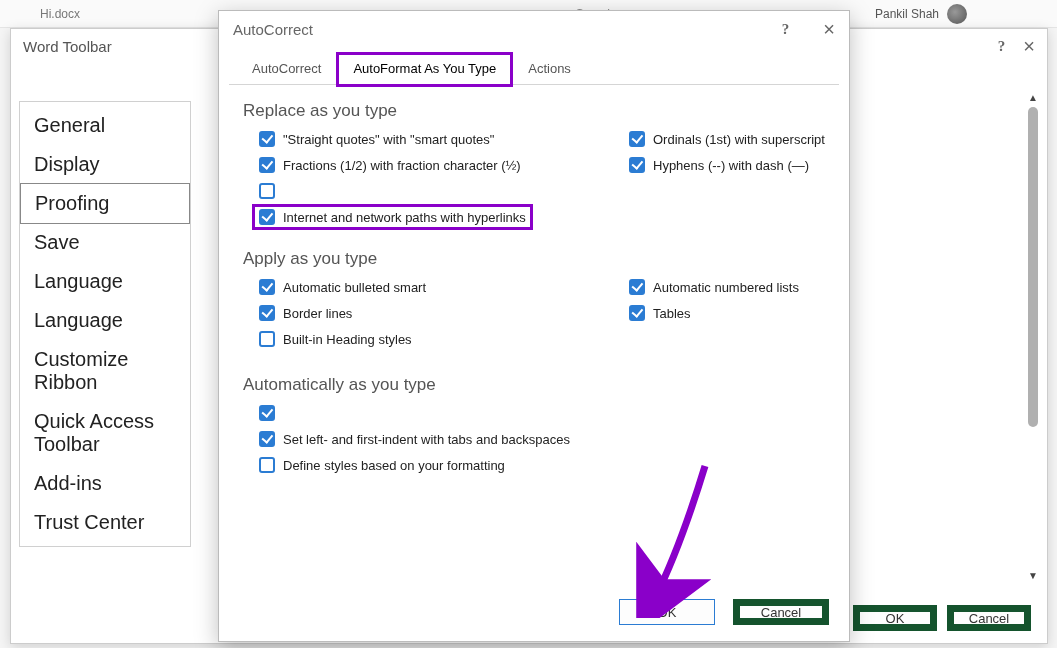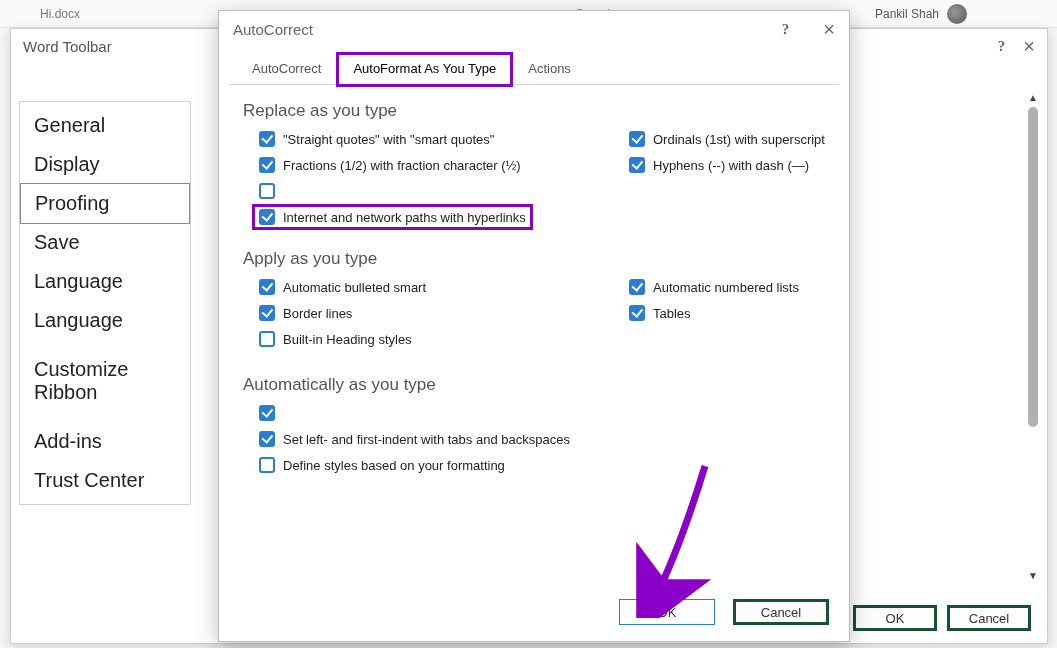--- a/index.html
+++ b/index.html
@@ -60,21 +60,21 @@
       padding: 8px 14px;
       font-size: 20px;
       color: #222;
       cursor: default;
     }
     .wo-item.selected {
       border: 1px solid #888;
       background: #fff;
       margin: -1px 0;
     }
-    .wo-item.gap { border-top: 0; margin-top: 10px; }
+    .wo-item.gap { border-top: 0; }
 
     .wo-scrollbar {
       position: absolute;
       right: 6px; top: 60px; bottom: 60px; width: 16px;
       background: transparent;
     }
     .wo-scroll-up, .wo-scroll-down {
       position:absolute; left:0; right:0; height:16px;
       display:flex; justify-content:center; align-items:center;
       color:#444; font-size:10px;
@@ -86,21 +86,21 @@
       background: #b0b0b0; border-radius: 5px;
     }
 
     .wo-buttons {
       position: absolute;
       right: 16px; bottom: 12px;
       display: flex; gap: 10px;
     }
     .btn {
       min-width: 84px; height: 26px;
-      border: 3px solid #14532d;
+      border: 7px solid #14532d;
       background: #fdfdfd;
       font-size: 13px;
       display: inline-flex; align-items:center; justify-content:center;
       cursor: default;
     }
 
     
     .autocorrect {
       position: absolute;
       left: 218px; top: 10px;
@@ -240,20 +240,21 @@
   </div>
 
   <div class="wo-sidebar">
     <div class="wo-item"><span>General</span></div>
     <div class="wo-item"><span>Display</span></div>
     <div class="wo-item selected"><span>Proofing</span></div>
     <div class="wo-item"><span>Save</span></div>
     <div class="wo-item"><span>Language</span></div>
     <div class="wo-item"><span>Language</span></div>
     <div class="wo-item gap"><span>Customize Ribbon</span></div>
+    <div class="wo-item"><span>Quick Access Toolbar</span></div>
     <div class="wo-item gap"><span>Add-ins</span></div>
     <div class="wo-item"><span>Trust Center</span></div>
   </div>
 
   <div class="wo-scrollbar">
     <div class="wo-scroll-up">▲</div>
     <div class="wo-thumb"></div>
     <div class="wo-scroll-down">▼</div>
   </div>
 

